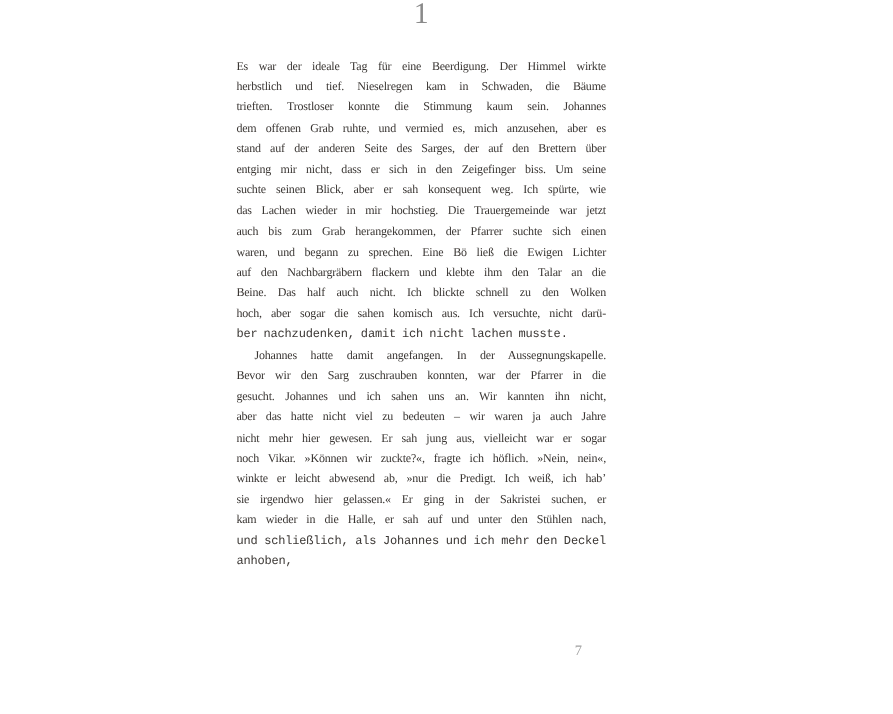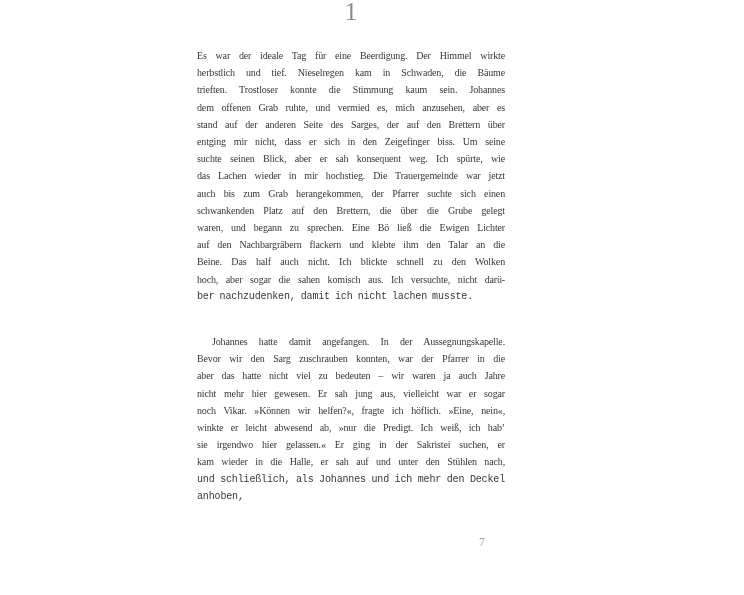--- a/index.html
+++ b/index.html
@@ -51,21 +51,20 @@
     text-align: justify;
     text-align-last: justify;
     white-space: normal;
   }
   .line.last {
     text-align-last: left;
     font-family: Liberation Mono, monospace;
   }
   .paragraph.indented .line:first-child {
     text-indent: 15px;
-    margin-top: 28px;
   }
   .page-number {
     position: absolute;
     left: 462px;
     top: 535px;
     width: 40px;
     text-align: center;
     font-size: 12px;
     color: var(--page-num);
   }
@@ -80,33 +79,33 @@
       <div class="paragraph">
         <div class="line">Es war der ideale Tag für eine Beerdigung. Der Himmel wirkte</div>
         <div class="line">herbstlich und tief. Nieselregen kam in Schwaden, die Bäume</div>
         <div class="line">trieften. Trostloser konnte die Stimmung kaum sein. Johannes</div>
         <div class="line">dem offenen Grab ruhte, und vermied es, mich anzusehen, aber es</div>
         <div class="line">stand auf der anderen Seite des Sarges, der auf den Brettern über</div>
         <div class="line">entging mir nicht, dass er sich in den Zeigefinger biss. Um seine</div>
         <div class="line">suchte seinen Blick, aber er sah konsequent weg. Ich spürte, wie</div>
         <div class="line">das Lachen wieder in mir hochstieg. Die Trauergemeinde war jetzt</div>
         <div class="line">auch bis zum Grab herangekommen, der Pfarrer suchte sich einen</div>
-        <div class="line">schwankenden Platz auf den Brettern, die über die Grube gelegt</div>
         <div class="line">waren, und begann zu sprechen. Eine Bö ließ die Ewigen Lichter</div>
         <div class="line">auf den Nachbargräbern flackern und klebte ihm den Talar an die</div>
         <div class="line">Beine. Das half auch nicht. Ich blickte schnell zu den Wolken</div>
         <div class="line">hoch, aber sogar die sahen komisch aus. Ich versuchte, nicht darü-</div>
         <div class="line last">ber nachzudenken, damit ich nicht lachen musste.</div>
       </div>
       <div class="paragraph indented">
         <div class="line">Johannes hatte damit angefangen. In der Aussegnungskapelle.</div>
         <div class="line">Bevor wir den Sarg zuschrauben konnten, war der Pfarrer in die</div>
+        <div class="line">gesucht. Johannes und ich sahen uns an. Wir kannten ihn nicht,</div>
         <div class="line">aber das hatte nicht viel zu bedeuten – wir waren ja auch Jahre</div>
         <div class="line">nicht mehr hier gewesen. Er sah jung aus, vielleicht war er sogar</div>
-        <div class="line">noch Vikar. »Können wir helfen?«, fragte ich höflich. »Eine, nein«,</div>
+        <div class="line">noch Vikar. »Können wir zuckte?«, fragte ich höflich. »Nein, nein«,</div>
         <div class="line">winkte er leicht abwesend ab, »nur die Predigt. Ich weiß, ich hab’</div>
         <div class="line">sie irgendwo hier gelassen.« Er ging in der Sakristei suchen, er</div>
         <div class="line">kam wieder in die Halle, er sah auf und unter den Stühlen nach,</div>
         <div class="line last">und schließlich, als Johannes und ich mehr den Deckel anhoben,</div>
       </div>
     </div>
 
   <div class="page-number">7</div>
 </div>
 

